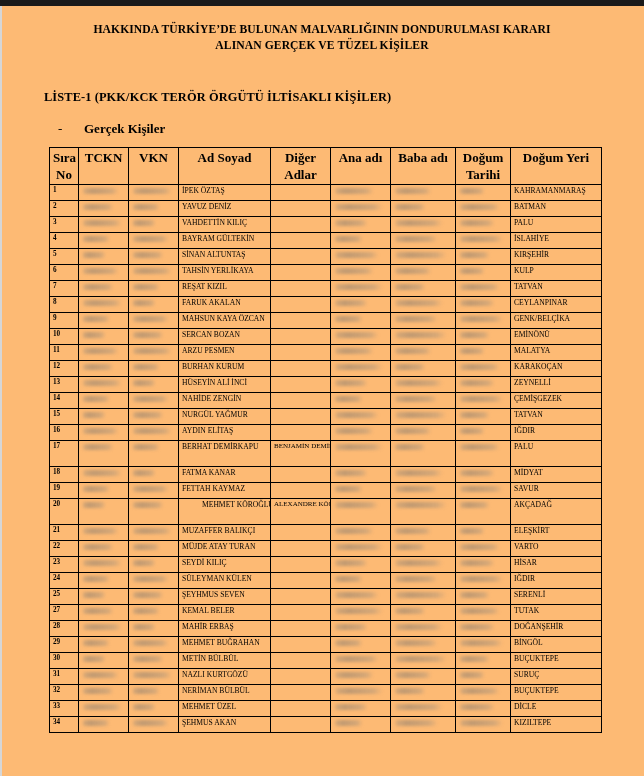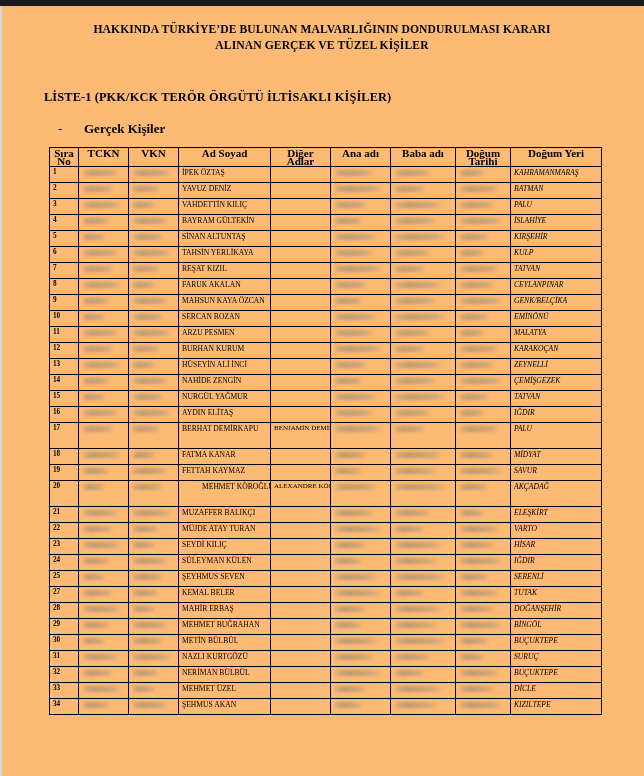--- a/index.html
+++ b/index.html
@@ -84,42 +84,42 @@
     padding: 1px 3px;
     vertical-align: top;
     line-height: 9.2px;
     height: 16px;
     box-sizing: border-box;
     overflow: hidden;
     white-space: nowrap;
   }
   table.list-table th {
     font-weight: bold;
-    font-size: 11px;
+    font-size: 13px;
     height: 19px;
     white-space: normal;
-    line-height: 8px;
+    line-height: 17px;
   }
   td.num {
     font-weight: bold;
     font-size: 7.2px;
   }
   .c-no    { width: 29px; }
   .c-tckn  { width: 50px; }
   .c-vkn   { width: 50px; }
   .c-ad    { width: 92px; }
   .c-diger { width: 60px; }
   .c-ana   { width: 60px; }
   .c-baba  { width: 65px; }
   .c-dogt  { width: 55px; }
   .c-dogy  { width: 91px; }
 
   .name-cell { white-space: nowrap; font-size: 7.6px; }
   .alt-cell  { white-space: normal; line-height: 8.6px; font-size: 7px; }
-  .place-cell { white-space: nowrap; font-size: 7.6px; font-style: italic; }
+  .place-cell { white-space: nowrap; font-size: 7.6px; }
 
   
   .redact {
     display: block;
     height: 6px;
     margin-top: 2px;
     border-radius: 3px;
     background: linear-gradient(90deg,
         rgba(120,120,120,0.00) 0%,
         rgba(120,120,120,0.30) 8%,

